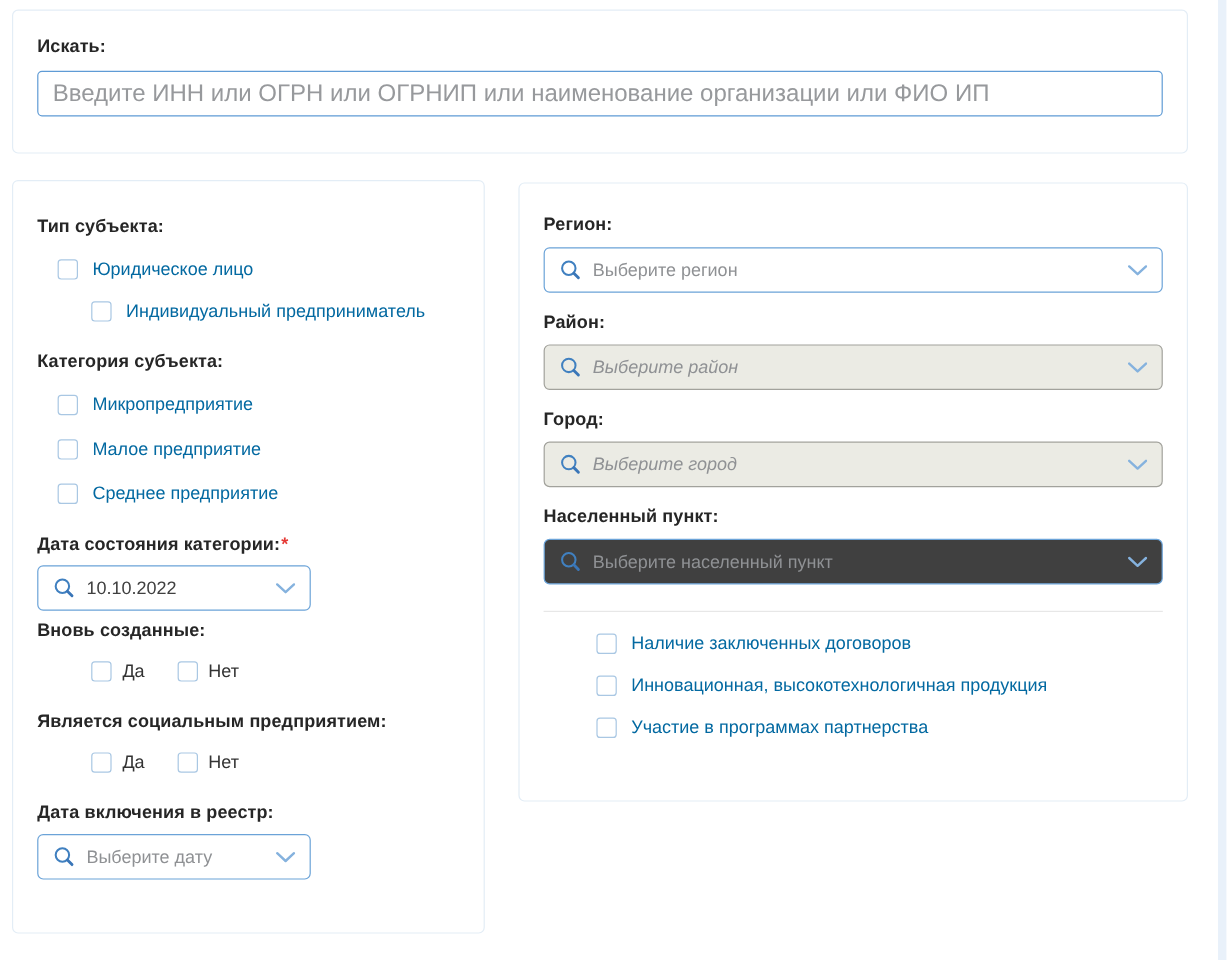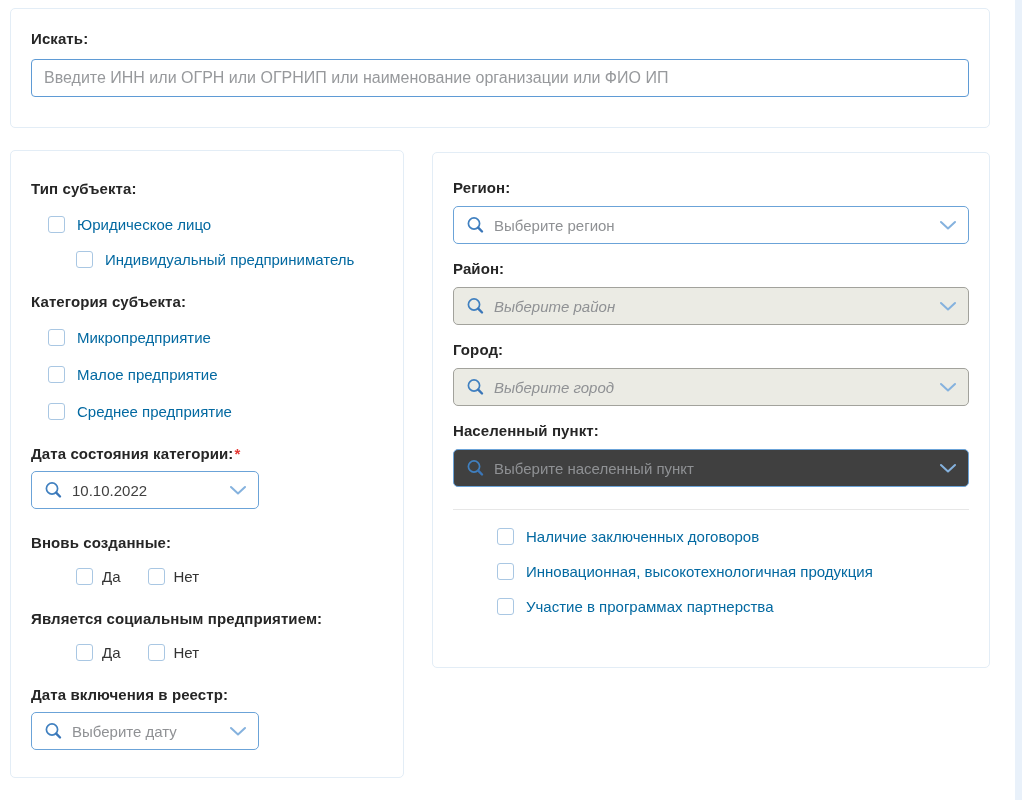--- a/index.html
+++ b/index.html
@@ -25,21 +25,21 @@
   .heading {
     font-size: 15px; font-weight: bold; color: #262626;
     line-height: 15px; letter-spacing: 0.1px;
   }
   .req { color: #e53935; font-weight: bold; margin-left: 1px; }
 
   .text-input {
     margin-top: 13px; width: 100%; height: 38px;
     box-sizing: border-box;
     border: 1px solid #5f9bd5; border-radius: 4px;
-    padding: 0 12px; font-size: 16px; color: #404040;
+    padding: 0 12px; font-size: 20px; color: #404040;
     font-family: "Liberation Sans", sans-serif;
     outline: none; display: block;
   }
   .text-input::placeholder { color: #97999c; opacity: 1; }
 
   .opt-row { display: flex; align-items: center; margin-left: 17px; }
   .opt-row-right { display: flex; align-items: center; margin-left: 16px; }
 
   .checkbox {
     width: 17px; height: 17px; flex: 0 0 17px;
@@ -71,21 +71,21 @@
 
   .divider { height: 1px; background: #e7e7e7; margin-top: 22px; }
 
   .side-strip {
     position: absolute; left: 1015px; top: 0; width: 7px; height: 800px;
     background: #e9f1fa;
   }
 
   .mt10 { margin-top: 10px; } .mt11 { margin-top: 11px; }
   .mt17 { margin-top: 17px; } .mt18 { margin-top: 18px; padding-left: 28px; }
-  .mt20 { margin-top: 20px; } .mt22 { margin-top: 26px; }
+  .mt20 { margin-top: 20px; } .mt22 { margin-top: 9px; }
   .mt26 { margin-top: 26px; }
 </style>
 </head>
 <body>
 
 <svg width="0" height="0" style="position:absolute">
   <defs>
     <g id="ic-search">
       <circle cx="8" cy="7.5" r="5.6" fill="none" stroke="#4080c0" stroke-width="1.7"></circle>
       <line x1="12.2" y1="11.7" x2="16" y2="15.5" stroke="#3a76b8" stroke-width="2.4" stroke-linecap="round"></line>

